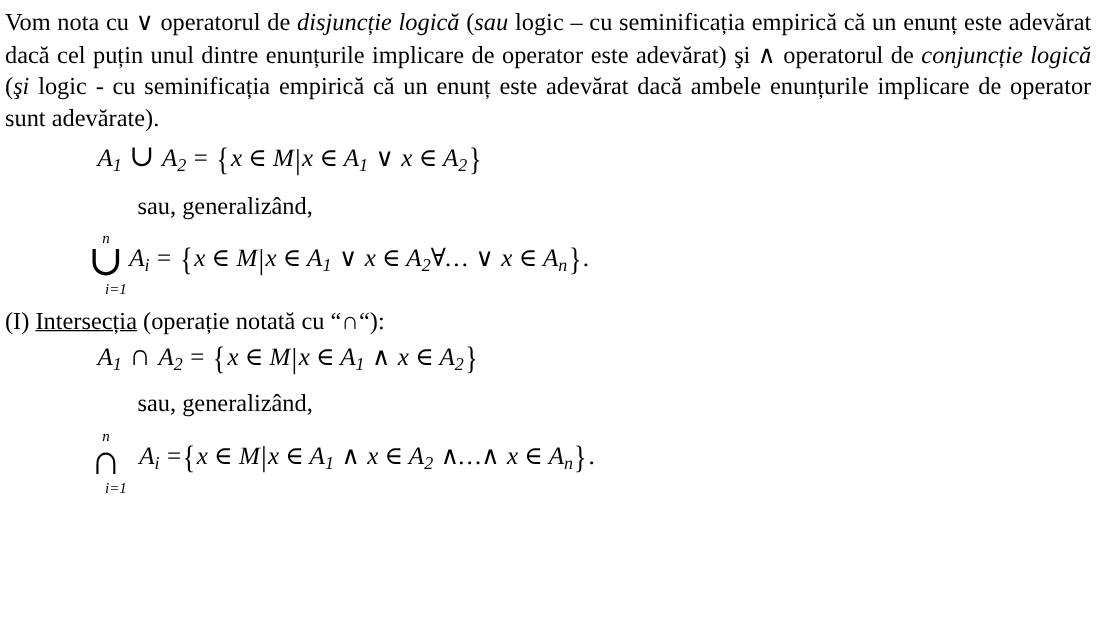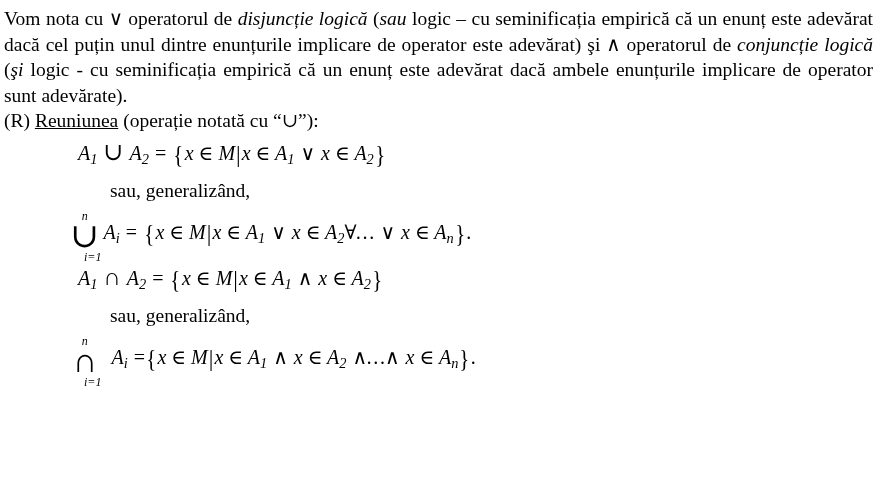--- a/index.html
+++ b/index.html
@@ -119,21 +119,20 @@
   .sp { display: inline-block; width: 6px; }
 </style>
 </head>
 <body>
 
 <div class="page">
 
   <p class="para"><span>Vom nota cu </span><span class="opsym">∨</span><span> operatorul de </span><span class="it">disjuncție logică</span><span> (</span><span class="it">sau</span><span> logic – cu seminificația empirică că un enunț este adevărat dacă cel puțin unul dintre enunțurile implicare de operator este adevărat) şi </span><span class="opsym">∧</span><span> operatorul de </span><span class="it">conjuncție logică</span><span> (</span><span class="it">şi</span><span> logic - cu seminificația empirică că un enunț este adevărat dacă ambele enunțurile implicare de operator sunt adevărate).</span></p>
 
 
-  <div class="line"><span>(R)</span> <span class="u">Reuniunea</span><span> (operație notată cu “</span><span class="opsym">∪</span><span>”):</span></div>
 
   <div class="line f-indent-1 eqline">
     <span class="formula nowrap">
       <span>A</span><span class="sub">1</span><span class="sp"></span><span class="opsym" style="font-size:24px;">∪</span><span class="sp"></span><span>A</span><span class="sub">2</span><span class="sp"></span><span class="opsym">=</span><span class="sp"></span><span class="brace">{</span><span>x ∈ M</span><span class="vbar">|</span><span>x ∈ A</span><span class="sub">1</span><span class="sp"></span><span class="opsym">∨</span><span class="sp"></span><span>x ∈ A</span><span class="sub">2</span><span class="brace">}</span>
     </span>
   </div>
 
   <div class="sau-line eqline"><span>sau, generalizând,</span></div>
 
   <div class="line f-indent-2 eqline">
@@ -142,20 +141,21 @@
         <span class="lim-top">n</span>
         <span class="glyph">∪</span>
         <span class="lim-bot">i=1</span>
       </span>
       <span class="nowrap" style="margin-left:2px;">
         <span>A</span><span class="sub">i</span><span class="sp"></span><span class="opsym">=</span><span class="sp"></span><span class="brace">{</span><span>x ∈ M</span><span class="vbar">|</span><span>x ∈ A</span><span class="sub">1</span><span class="sp"></span><span class="opsym">∨</span><span class="sp"></span><span>x ∈ A</span><span class="sub">2</span><span class="opsym">∀</span><span>…</span><span class="sp"></span><span class="opsym">∨</span><span class="sp"></span><span>x ∈ A</span><span class="sub">n</span><span class="brace">}</span><span class="opsym">.</span>
       </span>
     </span>
   </div>
 
+  <div class="line" style="padding-top:8px;"><span>(I)</span> <span class="u">Intersecția</span><span> (operație notată cu “</span><span class="opsym">∩</span><span>“):</span></div>
 
   <div class="line f-indent-1 eqline-tight">
     <span class="formula nowrap">
       <span>A</span><span class="sub">1</span><span class="sp"></span><span class="opsym" style="font-size:24px;">∩</span><span class="sp"></span><span>A</span><span class="sub">2</span><span class="sp"></span><span class="opsym">=</span><span class="sp"></span><span class="brace">{</span><span>x ∈ M</span><span class="vbar">|</span><span>x ∈ A</span><span class="sub">1</span><span class="sp"></span><span class="opsym">∧</span><span class="sp"></span><span>x ∈ A</span><span class="sub">2</span><span class="brace">}</span>
     </span>
   </div>
 
   <div class="sau-line eqline"><span>sau, generalizând,</span></div>
 
   <div class="line f-indent-2 eqline">

